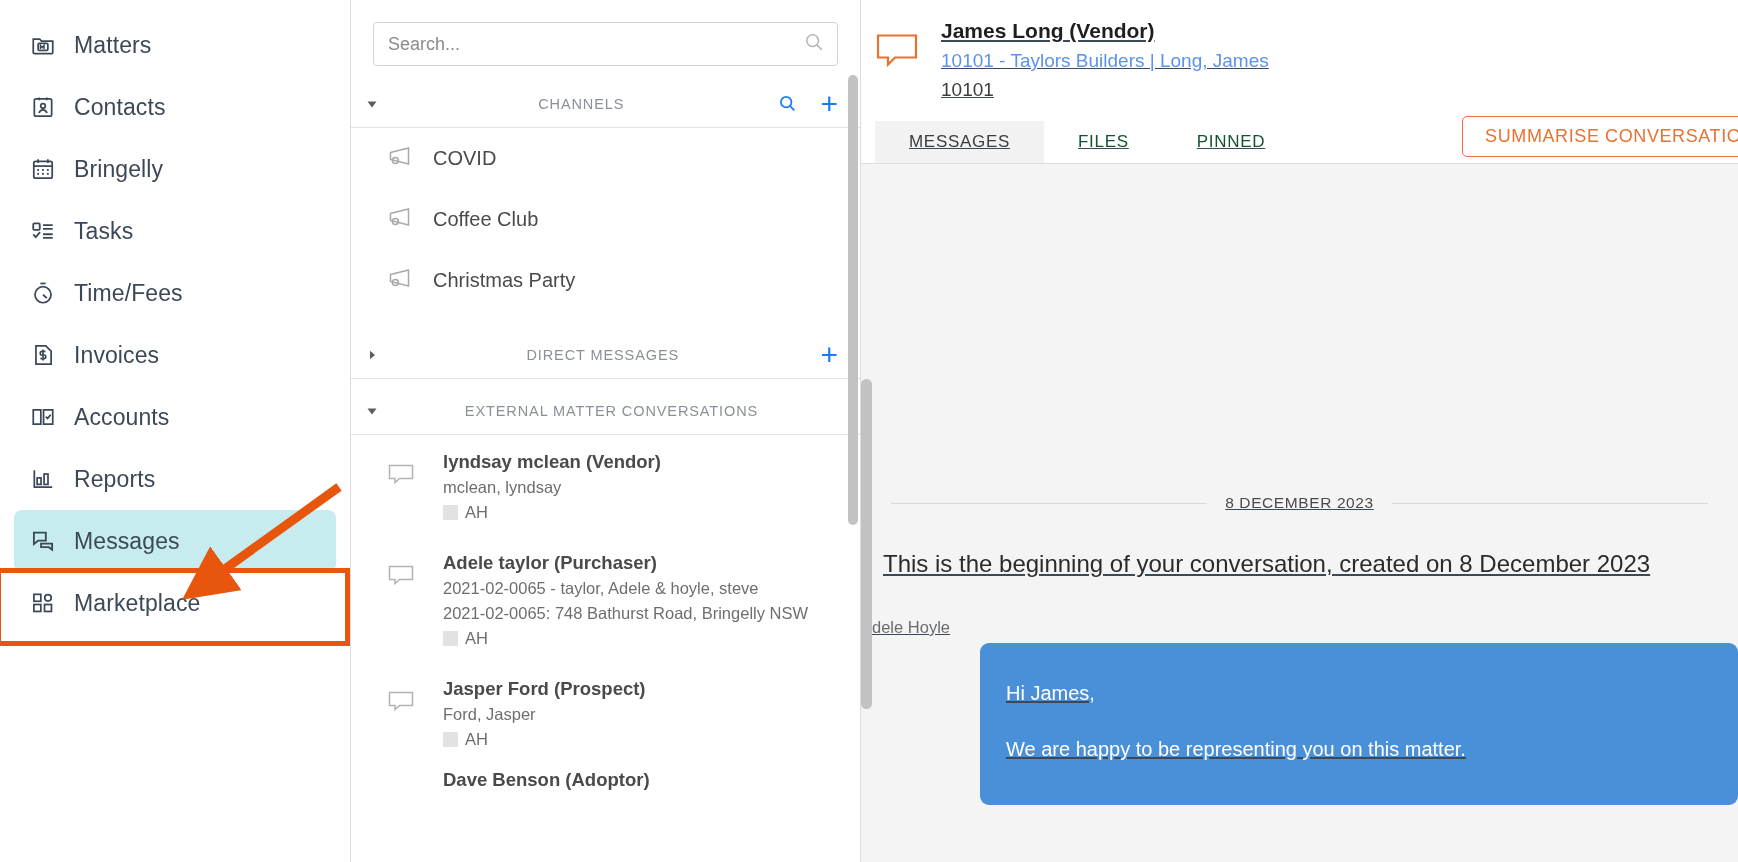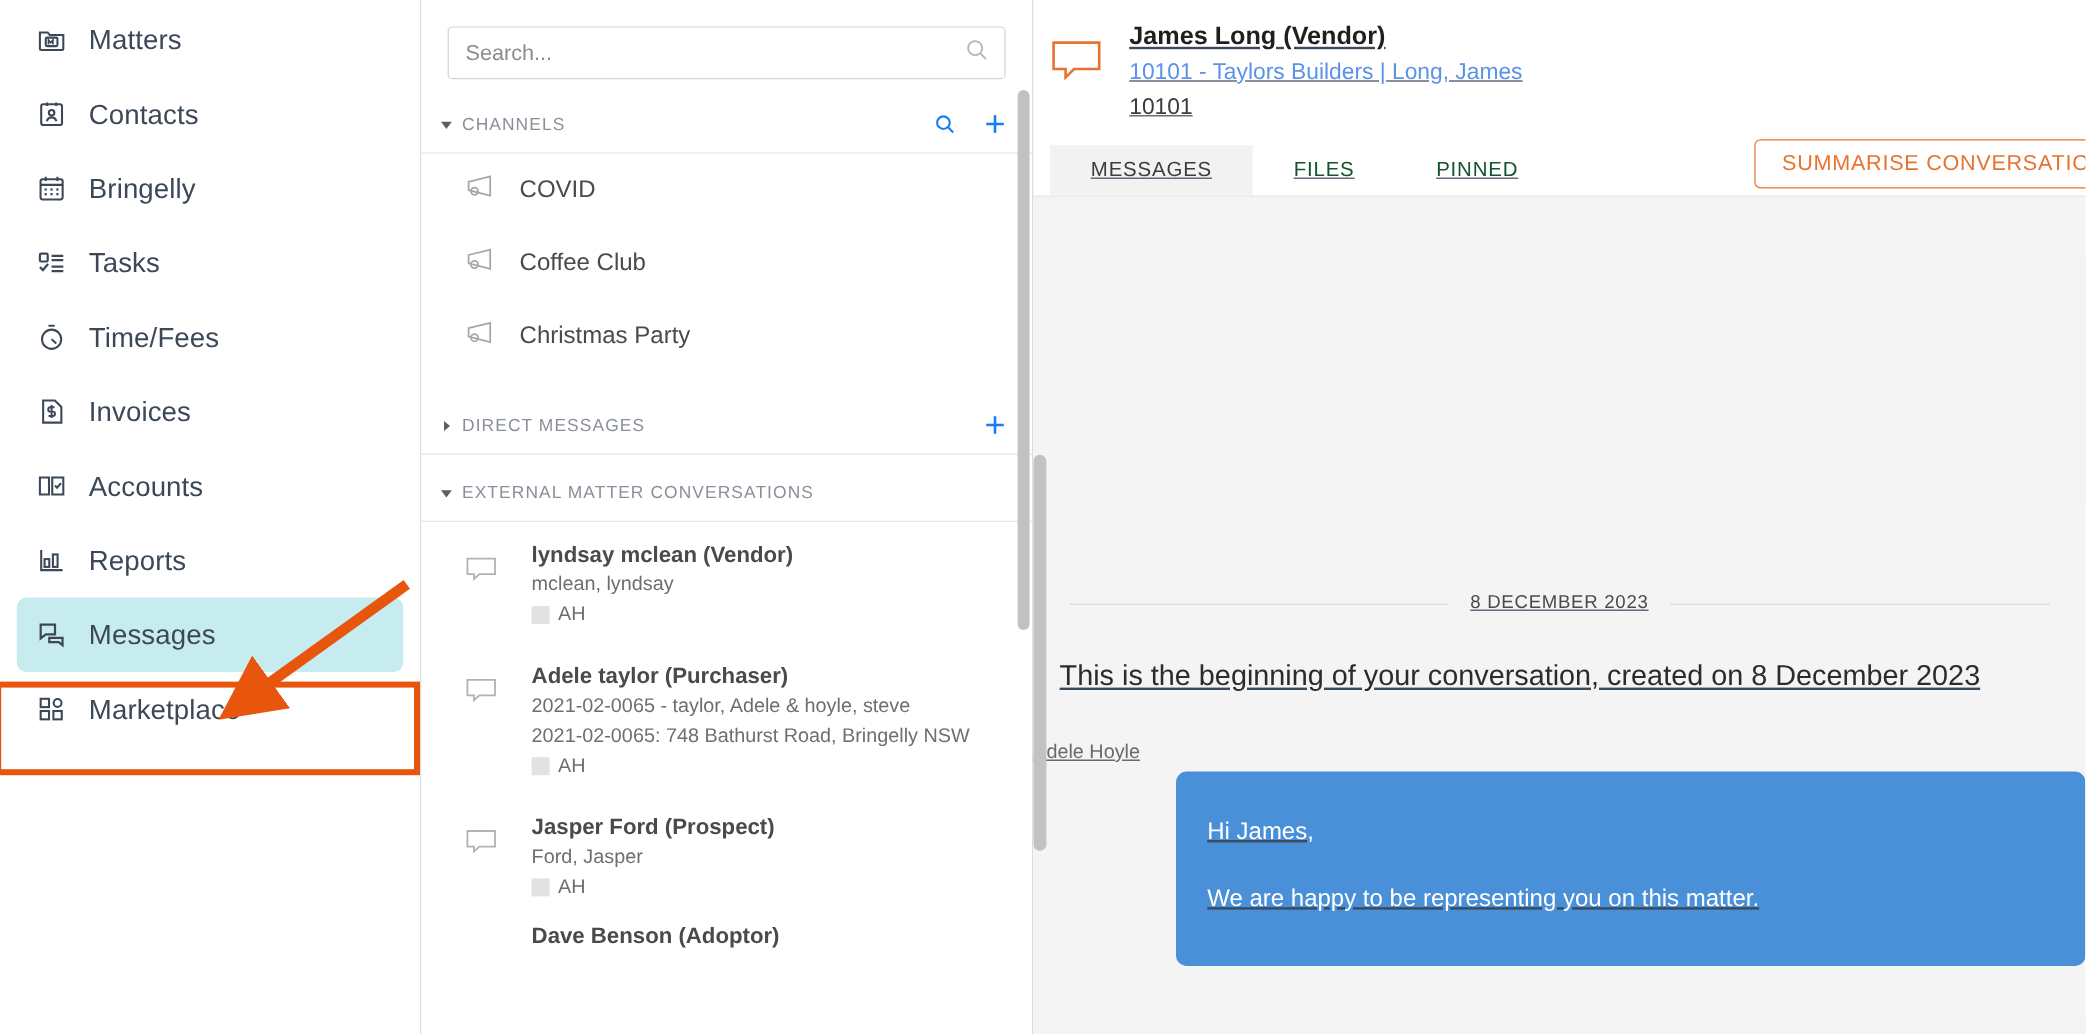--- a/index.html
+++ b/index.html
@@ -10,21 +10,21 @@
     font-family: "Liberation Sans", sans-serif;
     color: #3b4a5a;
   }
   .app { display: flex; width: 1738px; height: 862px; position: relative; }
 
   
   .nav {
     width: 350px; height: 758px;
     background: #ffffff;
     flex: 0 0 350px;
-    padding-top: 2px;
+    padding-top: 14px;
     position: relative;
   }
   .nav-item {
     display: flex; align-items: center;
     height: 62px;
     margin: 0 14px;
     padding-left: 16px;
     border-radius: 8px;
     cursor: pointer;
     gap: 18px;
@@ -90,20 +90,21 @@
   }
   .sec-head.nomt { margin-top: 0; }
   .caret { width: 18px; flex: 0 0 18px; display:flex; align-items:center; justify-content:center; }
   .sec-title {
     font-size: 14.5px;
     letter-spacing: .9px;
     color: #8a9099;
     margin-left: 4px;
     flex: 1;
     white-space: nowrap;
+    text-align: center;
   }
   .sec-actions { display: flex; align-items: center; gap: 22px; }
   .act { cursor: pointer; display: flex; align-items: center; justify-content: center; }
   .plus {
     color: #1a7cf5; font-size: 30px; line-height: 20px; font-weight: 300;
     cursor: pointer;
   }
 
   .chan-row {
     display: flex; align-items: center;

